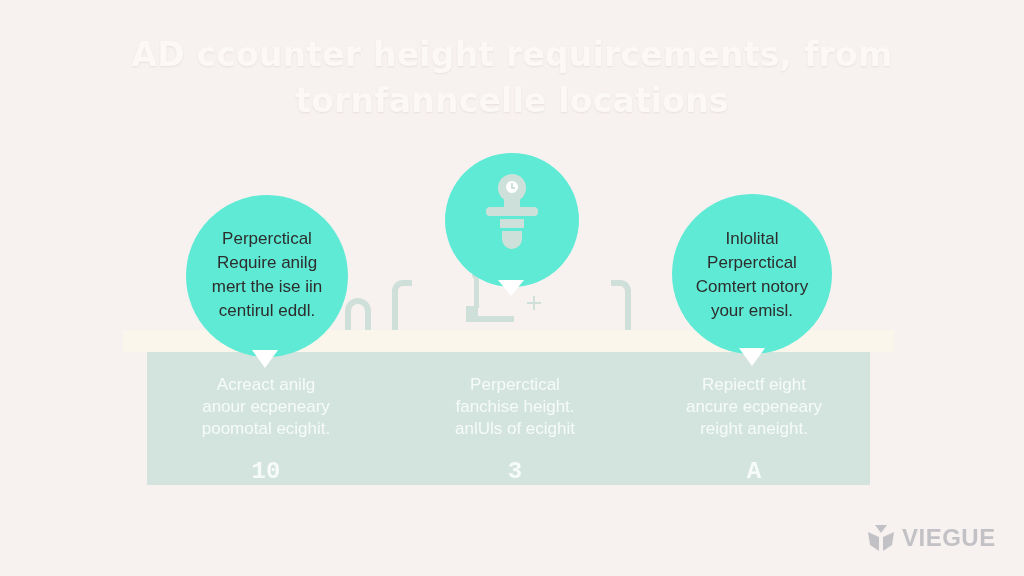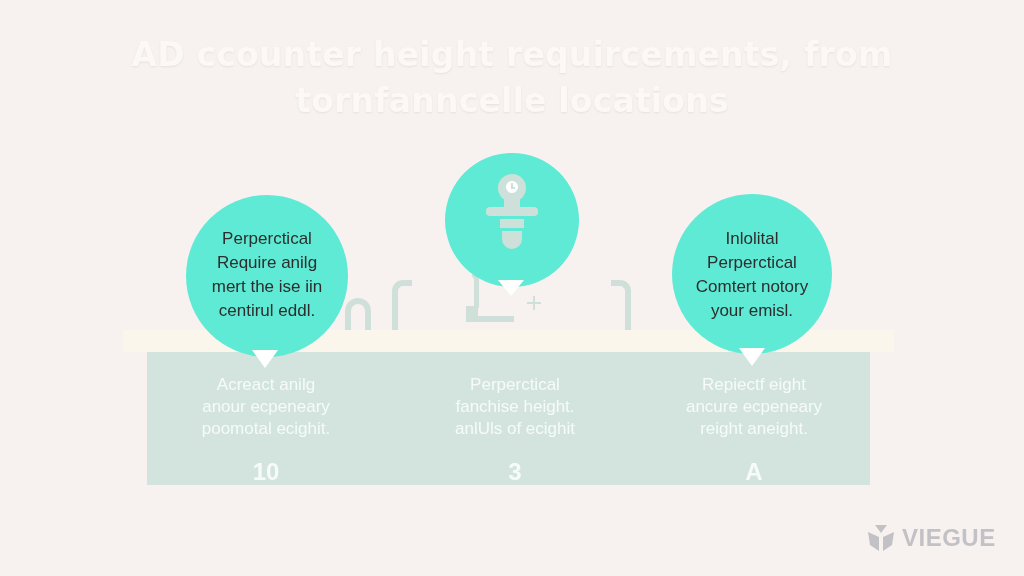--- a/index.html
+++ b/index.html
@@ -22,21 +22,21 @@
     }
     .counter-body {
       position: absolute; left: 147px; top: 352px; width: 723px; height: 133px;
       background: #d3e4de;
     }
     .col {
       position: absolute; top: 374px; width: 240px; text-align: center;
       color: #f6fbf9; font-size: 17px; line-height: 22px;
     }
     .col .num {
-      margin-top: 17px; font-size: 24px; font-weight: bold; line-height: 30px;
+      margin-top: 17px; font-size: 24px; font-weight: bold; line-height: 30px; font-family: Liberation Mono, monospace;
     }
     .bubble {
       position: absolute; border-radius: 50%; background: #5eead4;
     }
     .bubble-tail {
       position: absolute; width: 0; height: 0;
       border-left: 13px solid transparent; border-right: 13px solid transparent;
       border-top: 18px solid #ffffff;
     }
     .bubble-text {

